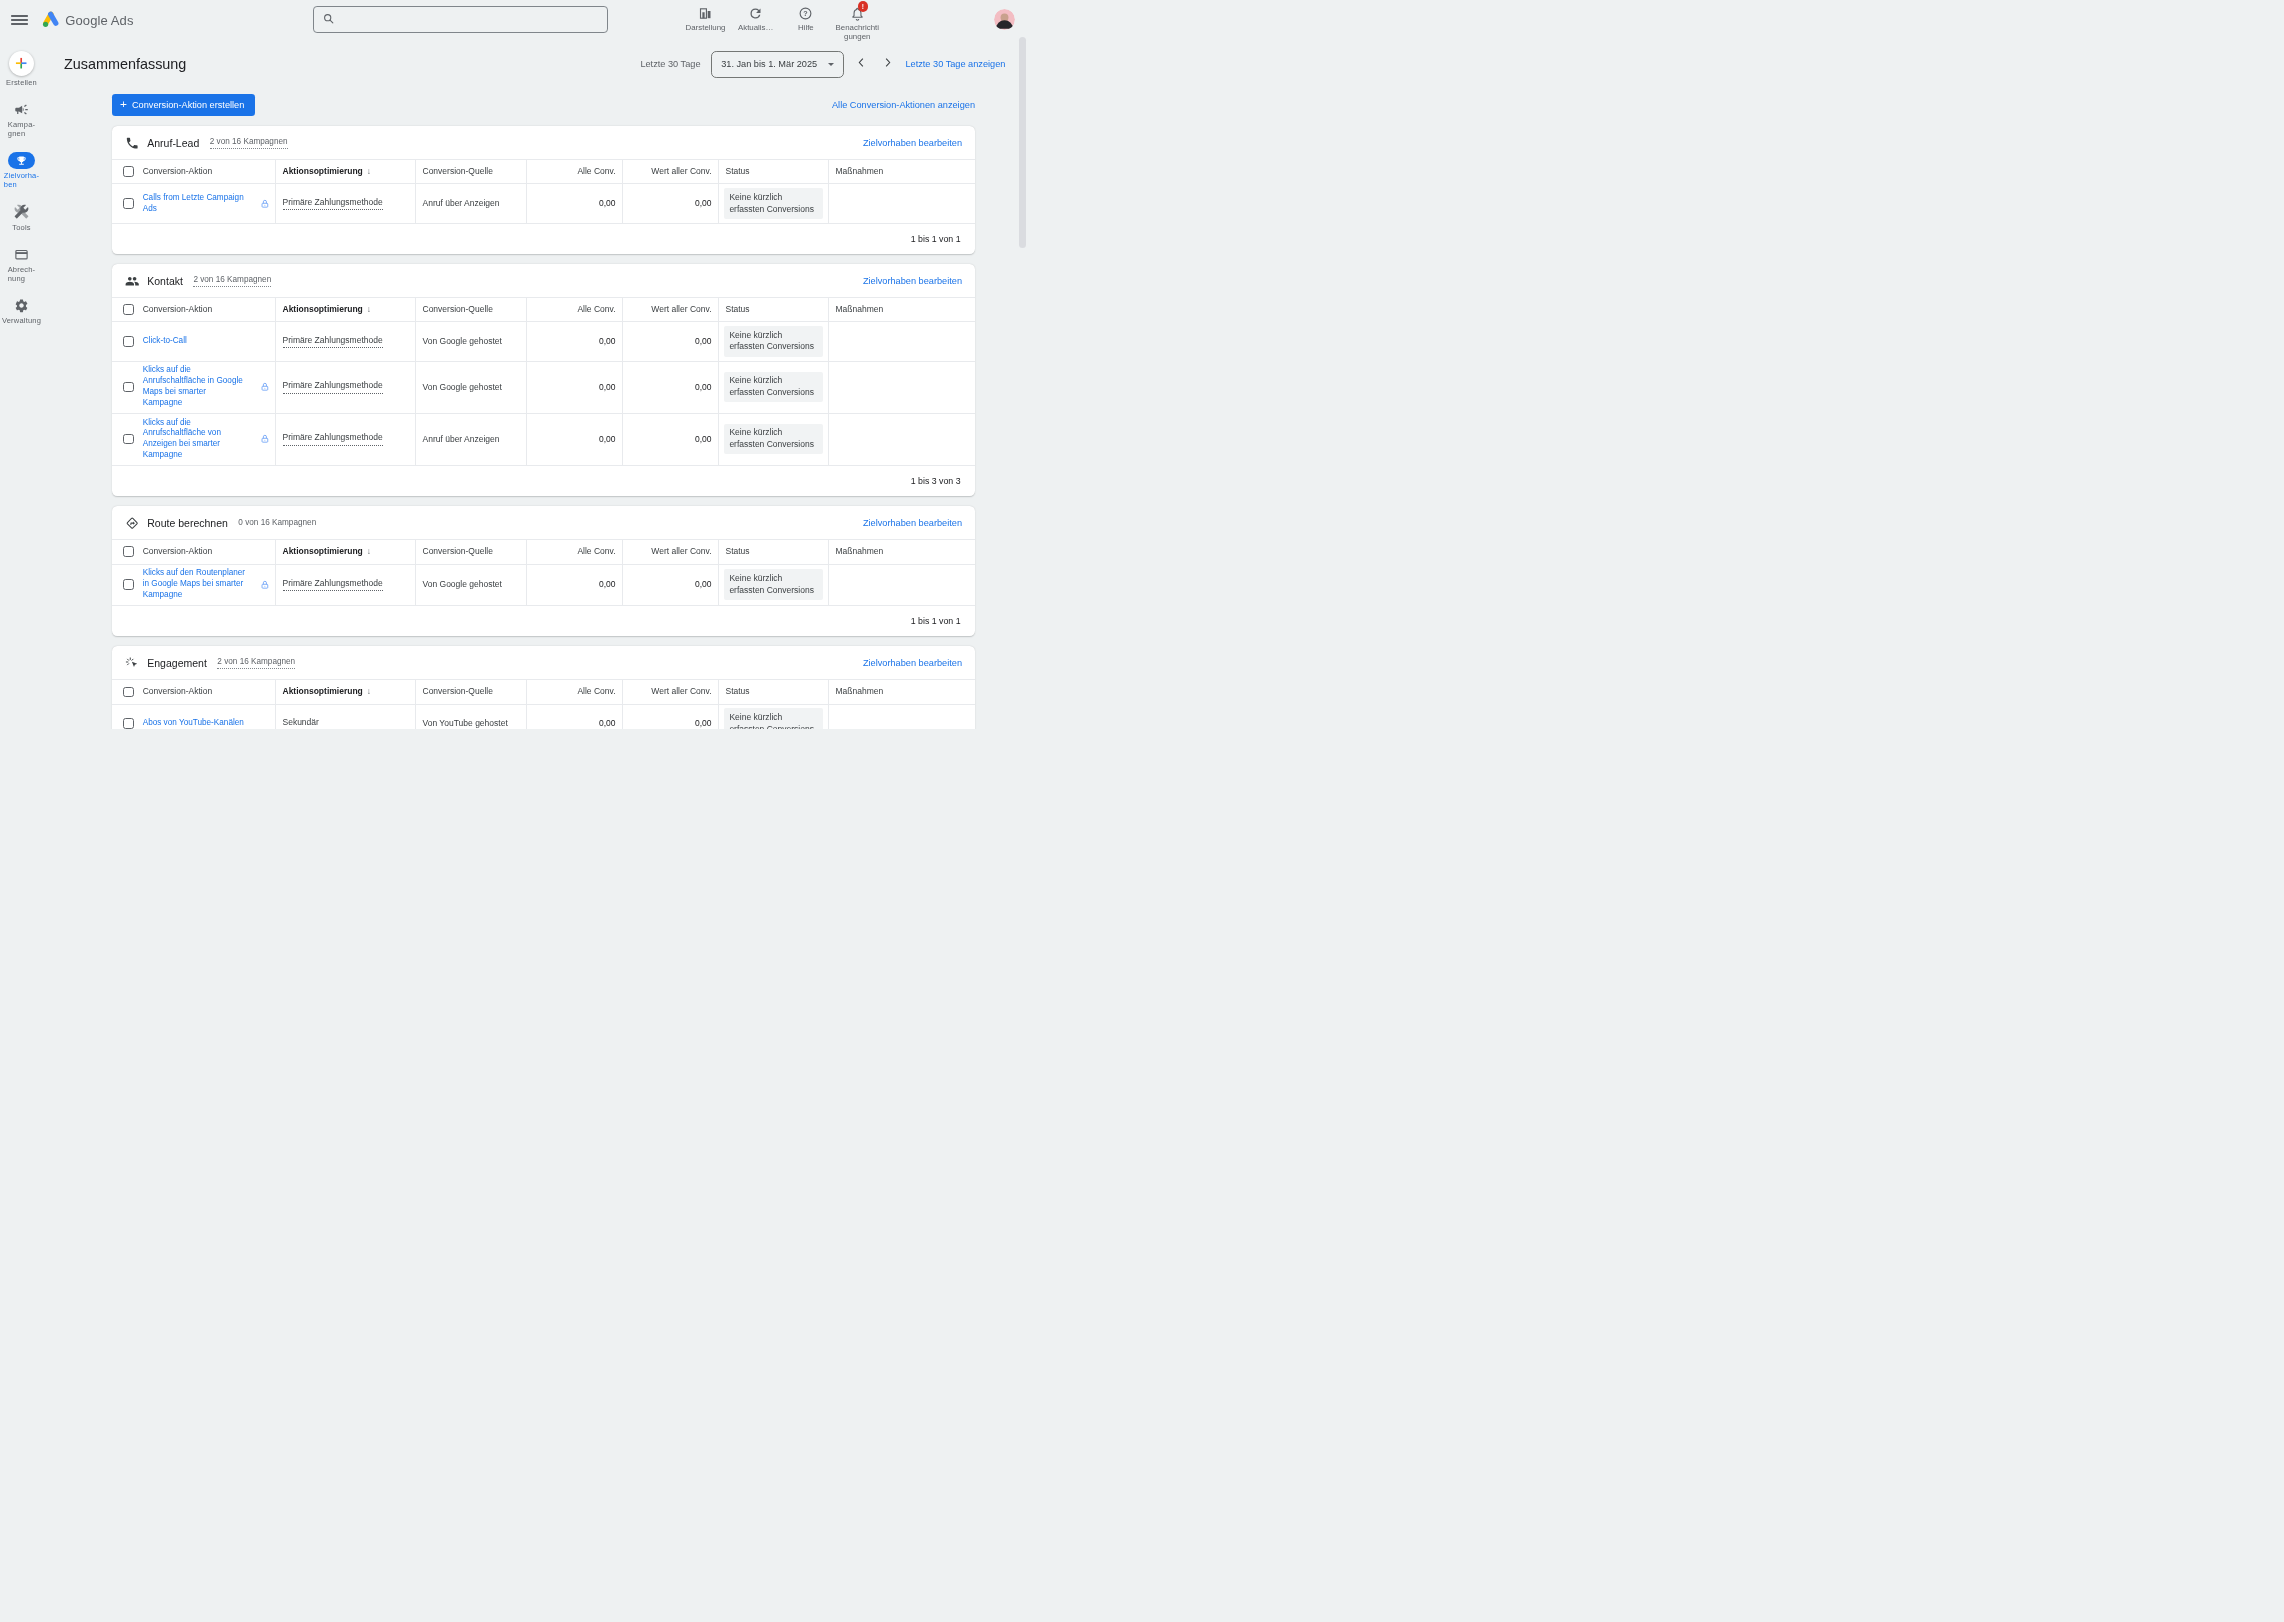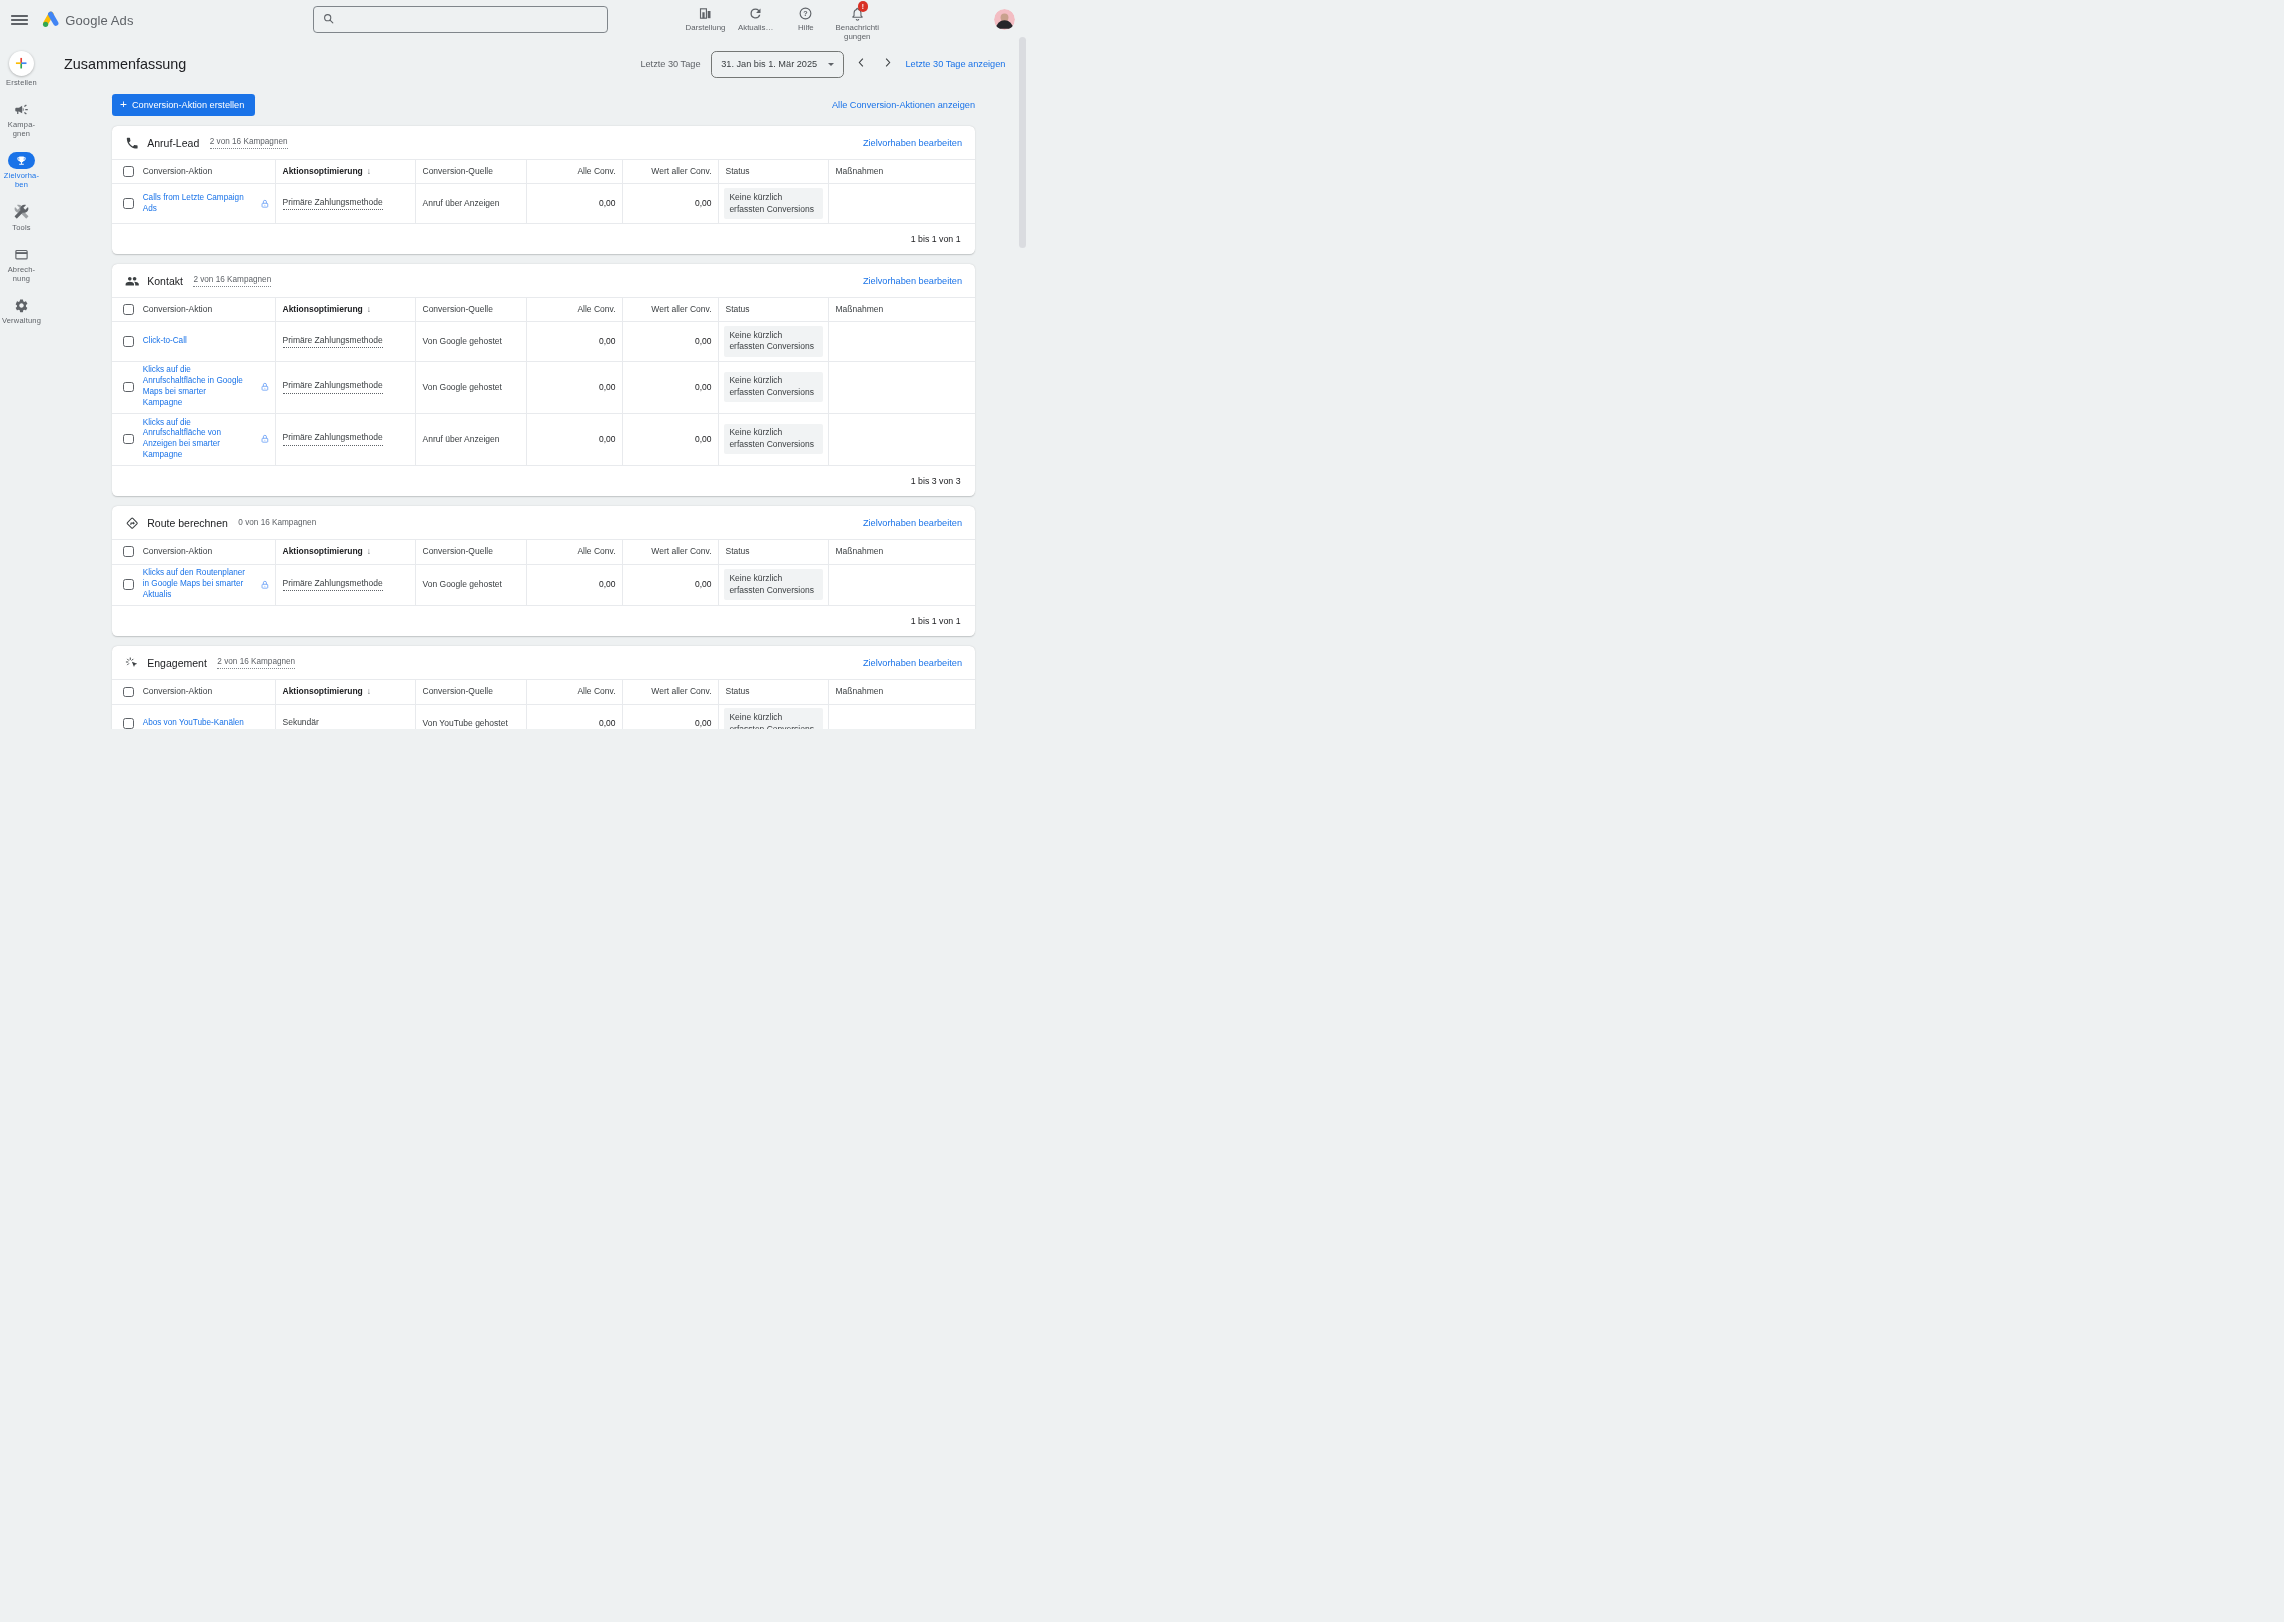--- a/index.html
+++ b/index.html
@@ -37,21 +37,21 @@
   
   .nav-create{margin-top:10.5px;display:flex;flex-direction:column;align-items:center}
   .create-circle{width:25px;height:25px;border-radius:50%;background:#fff;box-shadow:0 0.7px 2.6px rgba(0,0,0,.28);
                  display:flex;align-items:center;justify-content:center}
   .create-circle svg{width:14.4px;height:14.4px}
   .nav-item{margin-top:13.8px;display:flex;flex-direction:column;align-items:center}
   .nav-ic{height:17px;display:flex;align-items:center;justify-content:center}
   .nav-ic svg{width:15px;height:15px}
   .nav-pill{width:27.5px;height:17px;border-radius:8.5px;background:#1a73e8;display:flex;align-items:center;justify-content:center}
   .nav-pill svg{width:11px;height:11px}
-  .nav-label{font-size:7.5px;color:#5f6368;margin-top:3.3px;text-align:center;white-space:pre-line;line-height:8.5px;letter-spacing:0.2px}
+  .nav-label{font-size:7.5px;color:#5f6368;margin-top:3.3px;text-align:left;white-space:pre-line;line-height:8.5px;letter-spacing:0.2px}
   .nav-item.active .nav-label{color:#1a73e8}
 
   
   .page-head{display:flex;align-items:center;justify-content:space-between;padding:10.5px 21.6px 0 21px}
   h1{font-size:14.4px;font-weight:400;color:#202124}
   .date-cluster{display:flex;align-items:center;gap:9.2px}
   .date-label{font-size:9.2px;color:#5f6368}
   .date-box{height:27.5px;border:1.3px solid #747775;border-radius:5.2px;display:flex;align-items:center;
             gap:10.5px;padding:0 9.2px;margin-left:1.3px}
   .date-box span{font-size:9.2px;color:#3c4043}
@@ -517,21 +517,21 @@
                 <div class="cell">
                   <span>Status</span>
                 </div>
                 <div class="cell">
                   <span>Maßnahmen</span>
                 </div>
               </div>
               <div class="trow">
                 <div class="cell c-name">
                   <span class="checkbox"></span>
-                  <a class="rowname">Klicks auf den Routenplaner in Google Maps bei smarter Aktualis</a>
+                  <a class="rowname">Klicks auf den Routenplaner in Google Maps bei smarter Kampagne</a>
                   <span class="lockwrap">
                     <svg width="9.8" height="9.8" viewBox="0 0 24 24" fill="none" stroke="#669df6" stroke-width="2">
                       <rect x="5" y="10.5" width="14" height="9.5" rx="1.8"></rect>
                       <path d="M8.2 10.5V7a3.8 3.8 0 0 1 7.6 0v3.5"></path>
                       <circle cx="12" cy="15.2" r="1.2" fill="#669df6" stroke="none"></circle>
                     </svg>
                   </span>
                 </div>
                 <div class="cell">
                   <span class="dotted">Primäre Zahlungsmethode</span>

